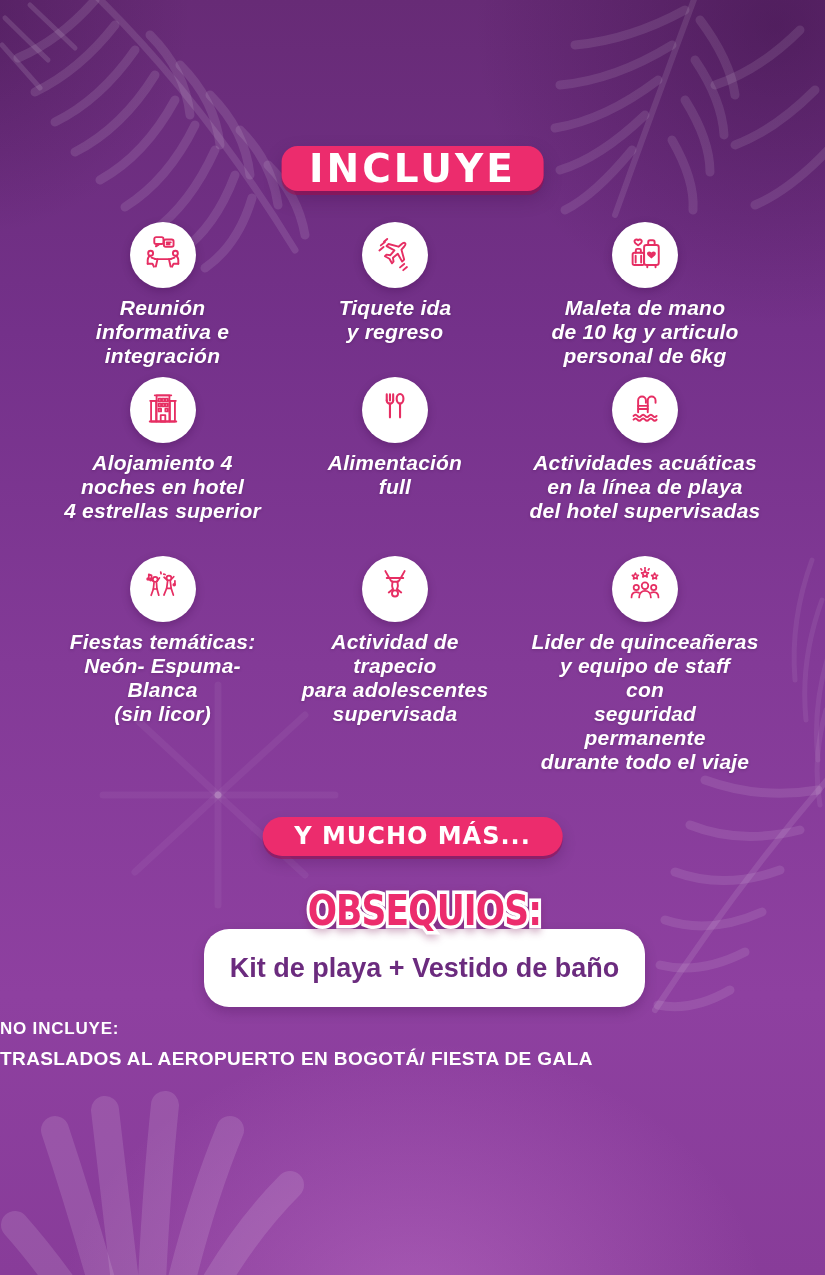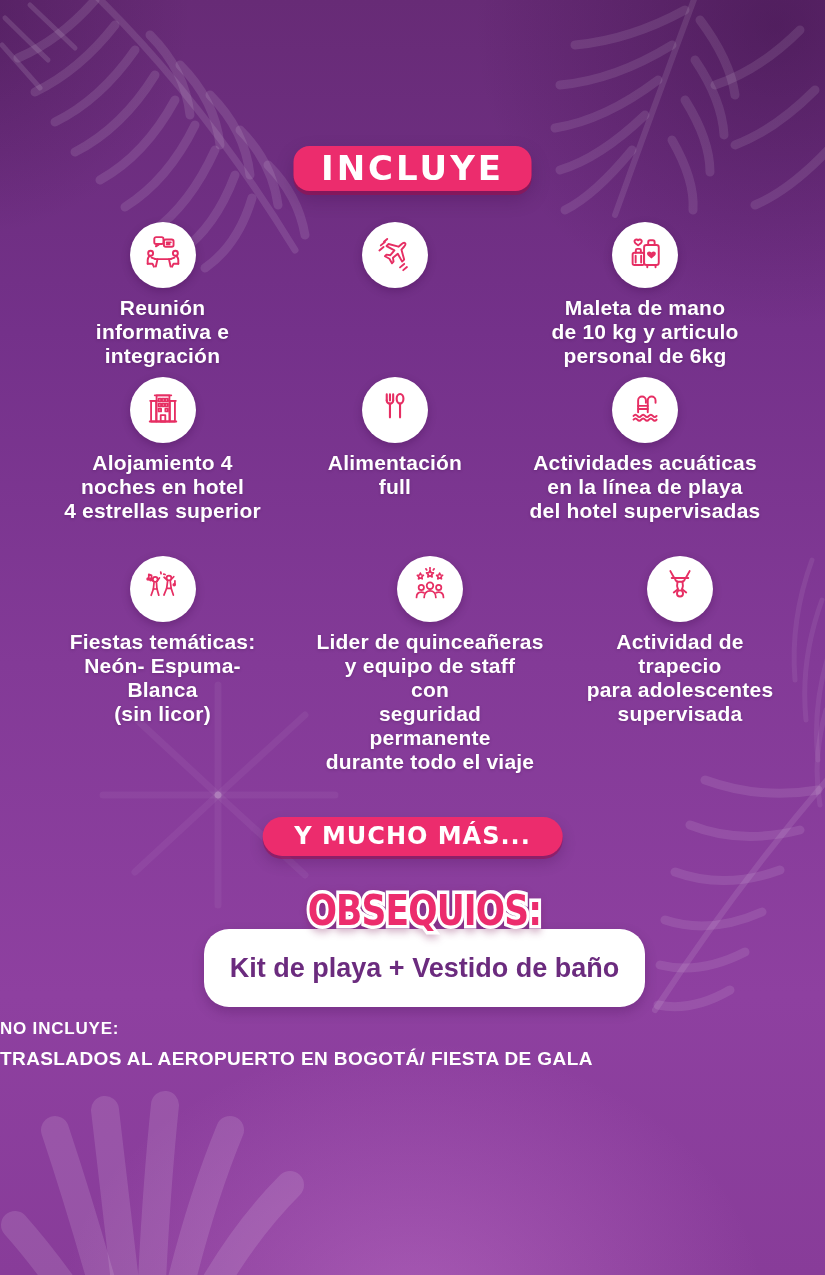--- a/index.html
+++ b/index.html
@@ -14,27 +14,27 @@
       radial-gradient(circle 320px at -4% 1%, rgba(38,6,48,0.28), rgba(38,6,48,0) 70%),
       linear-gradient(180deg,#672b76 0%,#74318a 26%,#833a97 52%,#8e40a0 78%,#883c99 100%);
   }
   .deco{position:absolute;inset:0;z-index:0;}
   .content{position:absolute;inset:0;z-index:1;}
 
   .incluye-pill{
     position:absolute;top:146px;left:50%;transform:translateX(-50%);
     background:#EC2C6D;color:#fff;
     font-family:"DejaVu Sans","Liberation Sans",sans-serif;
-    font-weight:800;font-size:34px;line-height:45px;letter-spacing:3px;
+    font-weight:800;font-size:39px;line-height:45px;letter-spacing:3px;
     padding:0 28px;border-radius:16px;
     box-shadow:0 4px 0 rgba(160,12,72,0.55), 0 8px 18px rgba(50,5,60,0.25);
     white-space:nowrap;
   }
 
-  .row{position:absolute;left:0;width:100%;display:flex;justify-content:center;align-items:flex-start;}
+  .row{position:absolute;left:0;width:100%;display:flex;justify-content:center;align-items:flex-start;font-style:italic;}
   .row1{top:222px}.row2{top:377px}.row3{top:556px}
   .cell{display:flex;flex-direction:column;align-items:center;text-align:center;}
   .c1{width:250px}.c2{width:215px}.c3{width:285px}
   .circle{
     width:66px;height:66px;border-radius:50%;background:#ffffff;
     display:flex;align-items:center;justify-content:center;
     box-shadow:0 3px 8px rgba(55,8,66,0.30);
   }
   .circle svg{display:block;}
   .label{
@@ -196,20 +196,22 @@
       <div class="cell c2">
         <div class="circle">
           <svg width="44" height="44" viewBox="0 0 48 48">
             <g fill="none" stroke="#E62E63" stroke-width="2.1" stroke-linecap="round" stroke-linejoin="round">
               <path transform="rotate(45 24 22)" d="M24 6.5c1.1 0 1.9 1.6 2 3.6l.3 4.2 9.7 5.6v3.1l-9.4-2.7-.6 6.8 3.4 2.6v2.4l-5.4-1.5-5.4 1.5v-2.4l3.4-2.6-.6-6.8-9.4 2.7v-3.1l9.7-5.6.3-4.2c.1-2 .9-3.6 2-3.6z"></path>
               <path d="M8.5 13.5l4.5-3.8M7 19l4.5-3.8M12 9.5l3.5-3"></path>
               <path d="M29.5 37.5l4.5-3.8M33 40.5l4-3.4"></path>
             </g>
           </svg>
         </div>
+        <div class="label">Tiquete ida
+y regreso</div>
       </div>
       <div class="cell c3">
         <div class="circle">
           <svg width="44" height="44" viewBox="0 0 48 48">
             <g fill="none" stroke="#E62E63" stroke-width="2.1" stroke-linecap="round" stroke-linejoin="round">
               <path d="M16.5 13.5L13.6 11.1C12.4 10 12.2 8.5 13.2 7.6 14.1 6.7 15.5 6.9 16.5 8 17.5 6.9 18.9 6.7 19.8 7.6 20.8 8.5 20.6 10 19.4 11.1Z"></path>
               <rect x="23" y="13" width="16" height="22" rx="2.5"></rect>
               <path d="M27.5 13V10a2 2 0 012-2h3a2 2 0 012 2v3"></path>
               <path d="M26.5 35v2.4M35.5 35v2.4"></path>
               <rect x="10.5" y="21.5" width="12.5" height="13.5" rx="2"></rect>
@@ -306,20 +308,39 @@
                 <circle cx="36.2" cy="19.4" r="1"></circle>
               <path d="M21.5 5.5l.4 1.8M24.8 7.8l1.5.4"></path>
             </g>
           </svg>
         </div>
         <div class="label">Fiestas temáticas:
 Neón- Espuma-
 Blanca
 (sin licor)</div>
       </div>
+      <div class="cell c2">
+        <div class="circle">
+          <svg width="44" height="44" viewBox="0 0 48 48">
+            <g fill="none" stroke="#E62E63" stroke-width="2.1" stroke-linecap="round" stroke-linejoin="round">
+              <path d="M13.5 4.5l4.2 7.5M34.5 4.5l-4.2 7.5"></path>
+              <path d="M15 12h18"></path>
+              <path d="M18.5 12c.2 2.4 1.4 3.6 2.8 4M29.5 12c-.2 2.4-1.4 3.6-2.8 4"></path>
+              <path d="M21.3 16h5.4"></path>
+              <path d="M21.3 16c-.7 2.8-.6 5.6.4 8.2M26.7 16c.7 2.8.6 5.6-.4 8.2"></path>
+              <path d="M21.7 24.2l-4.5 3.6M26.3 24.2l4.5 3.6"></path>
+              <circle cx="24" cy="28.8" r="3.3"></circle>
+            </g>
+          </svg>
+        </div>
+        <div class="label">Actividad de
+trapecio
+para adolescentes
+supervisada</div>
+      </div>
       <div class="cell c3">
         <div class="circle">
           <svg width="44" height="44" viewBox="0 0 48 48">
             <g fill="none" stroke="#E62E63" stroke-width="1.9" stroke-linecap="round" stroke-linejoin="round">
               <path transform="translate(13.5 10.5) scale(0.9)" d="M0 -4.3l1.15 2.33 2.57.37-1.86 1.81.44 2.56L0 1.63-2.3 2.84l.44-2.56-1.86-1.81 2.57-.37z"></path>
               <path transform="translate(24 8)" d="M0 -4.3l1.15 2.33 2.57.37-1.86 1.81.44 2.56L0 1.63-2.3 2.84l.44-2.56-1.86-1.81 2.57-.37z"></path>
               <path transform="translate(34.5 10.5) scale(0.9)" d="M0 -4.3l1.15 2.33 2.57.37-1.86 1.81.44 2.56L0 1.63-2.3 2.84l.44-2.56-1.86-1.81 2.57-.37z"></path>
               <path d="M24 2.2v-1.4M20.4 3.2l-.9-1.2M27.6 3.2l.9-1.2"></path>
               <circle cx="24" cy="20.5" r="3.6"></circle>
               <path d="M17.6 33.2c0-4.4 2.7-7.1 6.4-7.1s6.4 2.7 6.4 7.1"></path>
@@ -330,39 +351,20 @@
             </g>
           </svg>
         </div>
         <div class="label">Lider de quinceañeras
 y equipo de staff
 con
 seguridad
 permanente
 durante todo el viaje</div>
       </div>
-      <div class="cell c2">
-        <div class="circle">
-          <svg width="44" height="44" viewBox="0 0 48 48">
-            <g fill="none" stroke="#E62E63" stroke-width="2.1" stroke-linecap="round" stroke-linejoin="round">
-              <path d="M13.5 4.5l4.2 7.5M34.5 4.5l-4.2 7.5"></path>
-              <path d="M15 12h18"></path>
-              <path d="M18.5 12c.2 2.4 1.4 3.6 2.8 4M29.5 12c-.2 2.4-1.4 3.6-2.8 4"></path>
-              <path d="M21.3 16h5.4"></path>
-              <path d="M21.3 16c-.7 2.8-.6 5.6.4 8.2M26.7 16c.7 2.8.6 5.6-.4 8.2"></path>
-              <path d="M21.7 24.2l-4.5 3.6M26.3 24.2l4.5 3.6"></path>
-              <circle cx="24" cy="28.8" r="3.3"></circle>
-            </g>
-          </svg>
-        </div>
-        <div class="label">Actividad de
-trapecio
-para adolescentes
-supervisada</div>
-      </div>
     </div>
 
     <div class="more-pill">
       <span>Y MUCHO MÁS...</span>
     </div>
 
     <div class="gifts">
       <div class="gifts-title">OBSEQUIOS:</div><br>
       <div class="gifts-banner">Kit de playa + Vestido de baño</div>
     </div>

